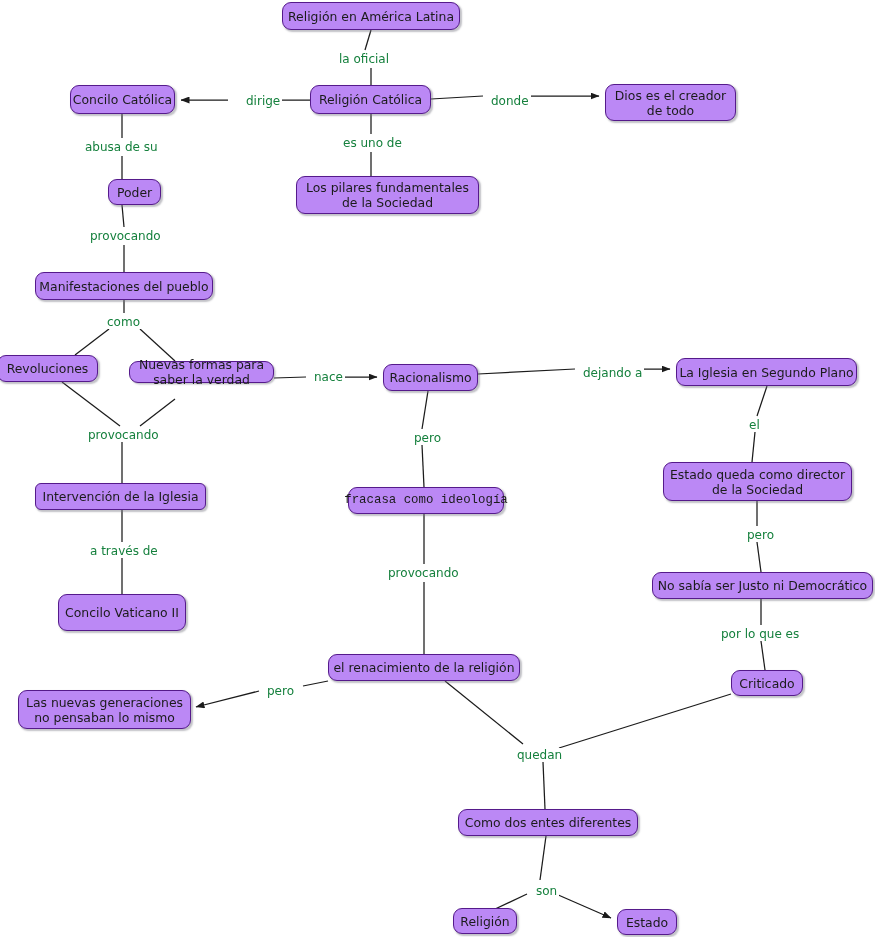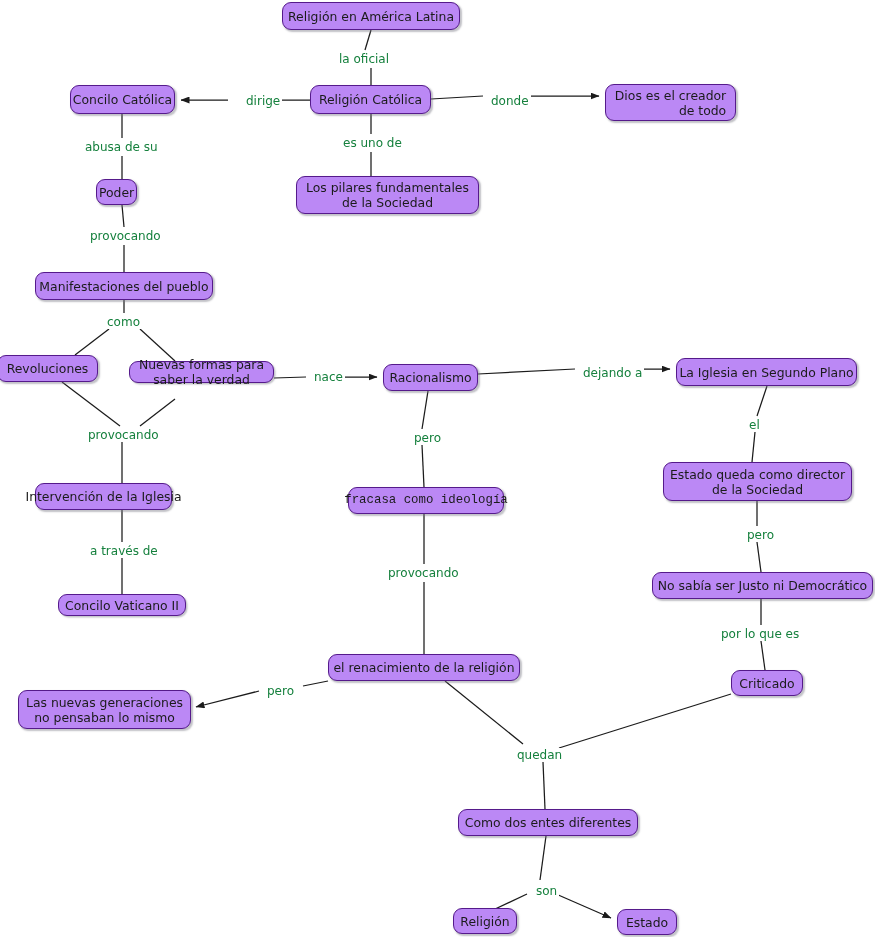--- a/index.html
+++ b/index.html
@@ -107,37 +107,37 @@
         <path d="M 546 836 L 540 880" fill="none" stroke="#1b1b1b" stroke-width="1.25"></path>
         <path d="M 527 894 L 493 910" fill="none" stroke="#1b1b1b" stroke-width="1.25"></path>
         <path d="M 556 894 L 611 918" fill="none" stroke="#1b1b1b" stroke-width="1.25" marker-end="url(#arrowhead)"></path>
       </g>
   </svg>
 
   <div id="node-layer">
       <div class="node" style="left: 282px; top: 2px; width: 178px; height: 28px;">Religión en América Latina</div>
       <div class="node" style="left: 70px; top: 85px; width: 105px; height: 29px;">Concilo Católica</div>
       <div class="node" style="left: 310px; top: 85px; width: 121px; height: 29px;">Religión Católica</div>
-      <div class="node" style="left: 605px; top: 84px; width: 131px; height: 37px; text-align: right;">Dios es el creador
+      <div class="node" style="left: 605px; top: 84px; width: 131px; height: 37px;">Dios es el creador
 de todo</div>
       <div class="node" style="left: 280px; top: 176px; width: 183px; height: 38px; margin-left: 16px;">Los pilares fundamentales
 de la Sociedad</div>
-      <div class="node" style="left: 96px; top: 179px; width: 41px; height: 26px;">Poder</div>
+      <div class="node" style="left: 108px; top: 179px; width: 53px; height: 26px;">Poder</div>
       <div class="node" style="left: 35px; top: 272px; width: 178px; height: 28px;">Manifestaciones del pueblo</div>
       <div class="node" style="left: -3px; top: 355px; width: 101px; height: 27px;">Revoluciones</div>
       <div class="node" style="left: 129px; top: 361px; width: 145px; height: 22px;">Nuevas formas para
 saber la verdad</div>
       <div class="node" style="left: 383px; top: 364px; width: 95px; height: 27px;">Racionalismo</div>
       <div class="node" style="left: 676px; top: 358px; width: 181px; height: 28px;">La Iglesia en Segundo Plano</div>
       <div class="node" style="left: 663px; top: 462px; width: 189px; height: 39px;">Estado queda como director
 de la Sociedad</div>
-      <div class="node" style="left: 35px; top: 483px; width: 137px; height: 27px;">Intervención de la Iglesia</div>
+      <div class="node" style="left: 35px; top: 483px; width: 171px; height: 27px; border-radius: 6px;">Intervención de la Iglesia</div>
       <div class="node" style="left: 348px; top: 487px; width: 156px; height: 27px; font-family: Liberation Mono, monospace;">fracasa como ideología</div>
       <div class="node" style="left: 652px; top: 572px; width: 221px; height: 27px;">No sabía ser Justo ni Democrático</div>
-      <div class="node" style="left: 58px; top: 594px; width: 128px; height: 22px;">Concilo Vaticano II</div>
+      <div class="node" style="left: 58px; top: 594px; width: 128px; height: 37px;">Concilo Vaticano II</div>
       <div class="node" style="left: 328px; top: 654px; width: 192px; height: 27px;">el renacimiento de la religión</div>
       <div class="node" style="left: 731px; top: 670px; width: 72px; height: 26px;">Criticado</div>
       <div class="node" style="left: 18px; top: 690px; width: 173px; height: 39px;">Las nuevas generaciones
 no pensaban lo mismo</div>
       <div class="node" style="left: 458px; top: 809px; width: 180px; height: 27px;">Como dos entes diferentes</div>
       <div class="node" style="left: 437px; top: 908px; width: 64px; height: 26px; margin-left: 16px;">Religión</div>
       <div class="node" style="left: 617px; top: 909px; width: 60px; height: 26px;">Estado</div>
     </div>
   <div id="label-layer">
       <div class="link-label" style="left: 337px; top: 52px;">la oficial</div>

